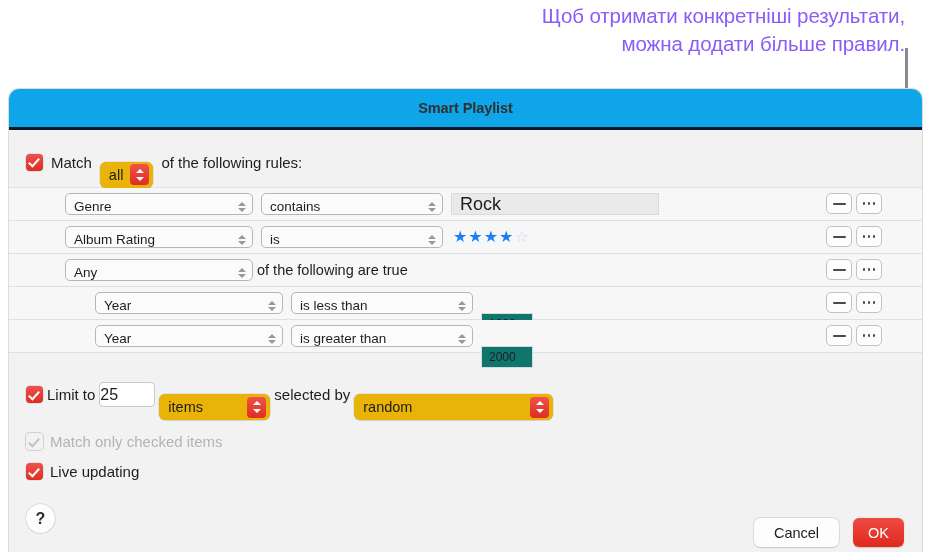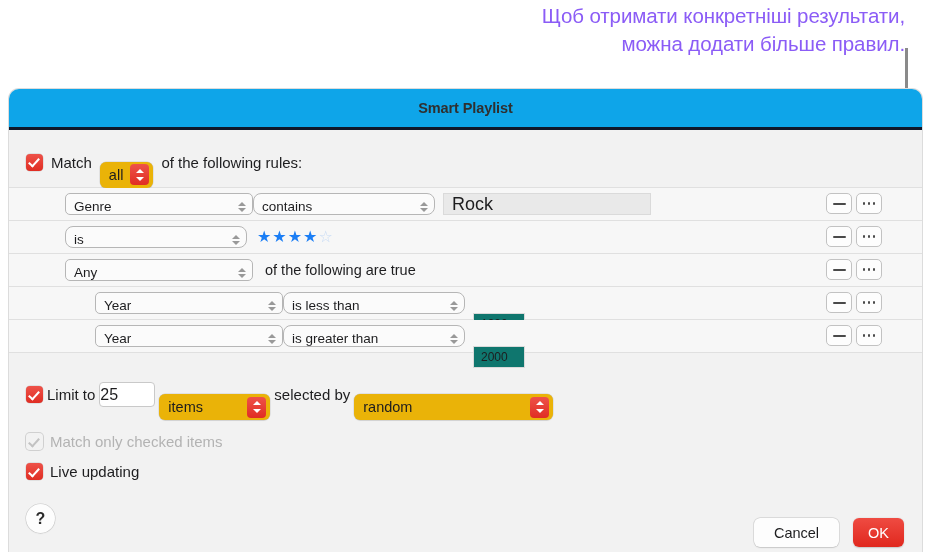--- a/index.html
+++ b/index.html
@@ -103,35 +103,35 @@
     width:9px;height:14px;position:relative;flex:none;margin-left:6px;opacity:.65;
   }
   .sel .chev:before,.sel .chev:after{
     content:"";position:absolute;left:0;
     border-left:4px solid transparent;border-right:4px solid transparent;
   }
   .sel .chev:before{top:2px;border-bottom:4px solid #666;}
   .sel .chev:after{bottom:2px;border-top:4px solid #666;}
 
   .sel.field{width:188px;}
-  .sel.op{width:182px;border-radius:8px;}
+  .sel.op{width:182px;margin-left:8px;}
   .sel.any{width:188px;}
 
   
   .val-wide{
     height:22px;width:208px;margin-left:8px;background:#e9e9e9;
     border:1px solid #dadada;box-sizing:border-box;
     display:flex;align-items:center;padding-left:8px;font-size:18px;color:#1d1d1f;
   }
   .val-num{
     height:22px;width:52px;margin-left:8px;background:#0f766e;
     border:1px solid #dadada;box-sizing:border-box;
     display:flex;align-items:center;padding-left:7px;font-size:12px;color:#1d1d1f;margin-top:42px;
   }
-  .anytext{margin-left:12px;font-size:14.5px;color:#1d1d1f;}
+  .anytext{margin-left:4px;font-size:14.5px;color:#1d1d1f;}
 
   
   .stars{margin-left:10px;display:flex;gap:1px;font-size:16px;line-height:1;}
   .star{color:#1b7ef5;}
   .star.off{color:#c9dcf5;}
 
   
   .rowbtns{position:absolute;right:40px;top:5px;display:flex;gap:4px;}
   .rbtn{
     width:26px;height:21px;border:1px solid #c2c2c2;border-radius:5px;background:#fdfdfd;
@@ -217,20 +217,24 @@
             <span class="dots">
               <i></i>
               <i></i>
               <i></i>
             </span>
           </span>
       </span>
     </div>
 
     <div class="rule">
+      <span class="sel field">
+        <span>Album Rating</span>
+        <span class="chev"></span>
+      </span>
       <span class="sel op">
         <span>is</span>
         <span class="chev"></span>
       </span>
       <span class="stars">
         <span class="star">★</span>
         <span class="star">★</span>
         <span class="star">★</span>
         <span class="star">★</span>
         <span class="star off">☆</span>

